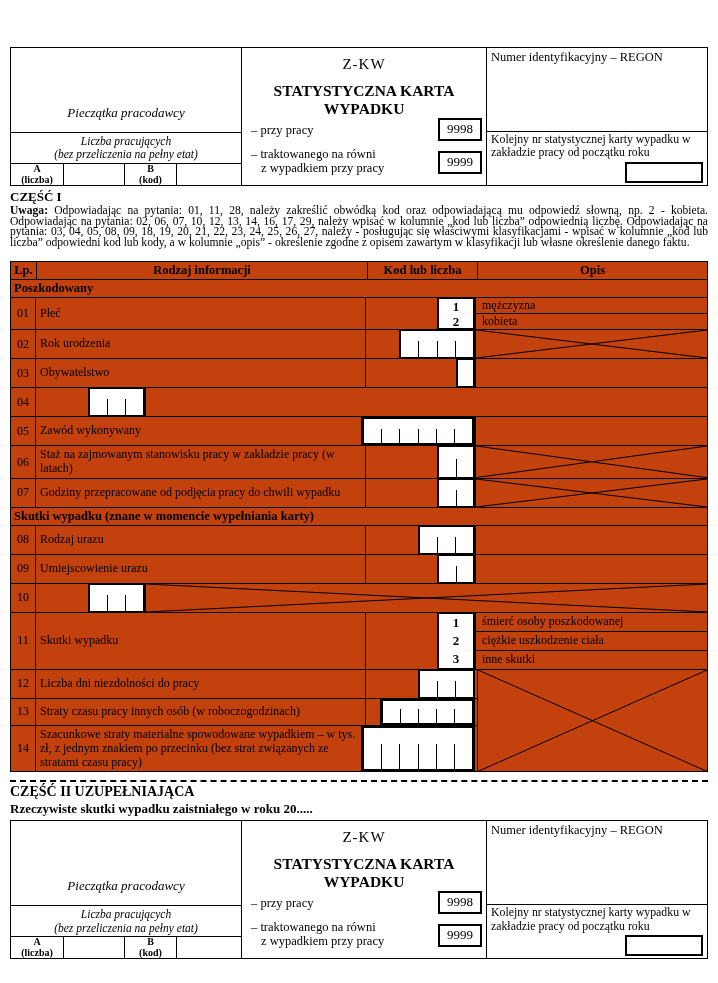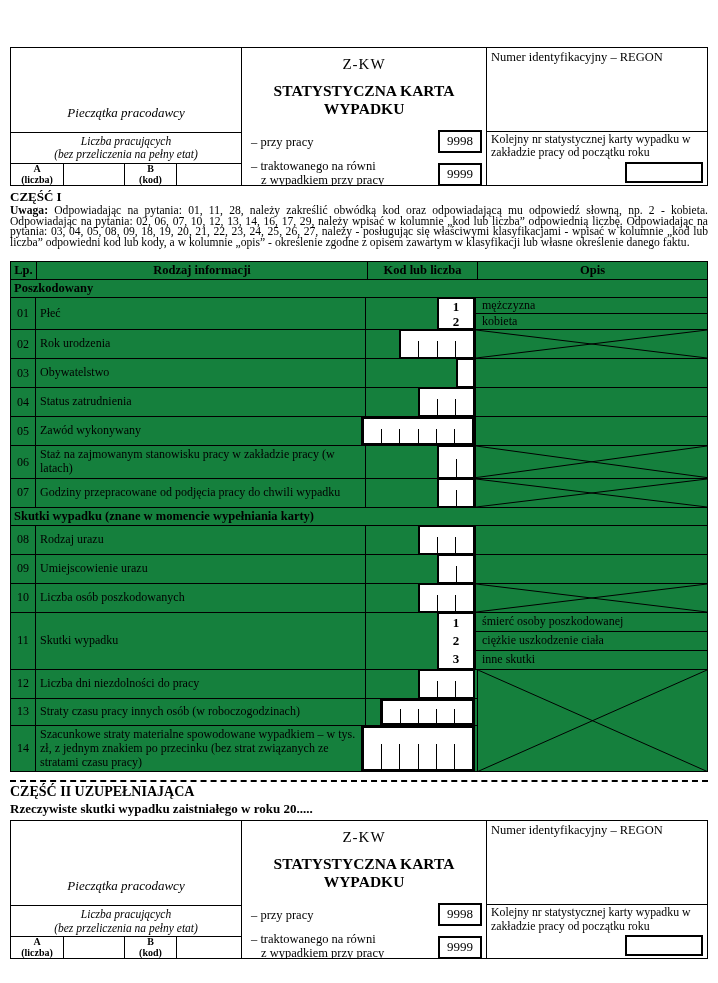--- a/index.html
+++ b/index.html
@@ -18,37 +18,37 @@
   .workers{height:31px;border-top:1px solid #000;text-align:center;font-size:11.5px;line-height:1.15;padding-top:2px;box-sizing:border-box;font-style:italic;}
   .ab{flex:1;border-top:1px solid #000;display:flex;box-sizing:border-box;}
   .ab>div+div{border-left:1px solid #000;}
   .ab-label{width:52px;text-align:center;font-weight:bold;font-size:10px;line-height:1.05;display:flex;flex-direction:column;justify-content:center;box-sizing:border-box;}
   .ab-box{width:61px;background:#fff;box-sizing:border-box;}
 
   .hdr-center{width:245px;border-left:1px solid #000;display:flex;flex-direction:column;box-sizing:border-box;overflow:hidden;}
   .form-code{text-align:center;font-size:15px;margin-top:8px;letter-spacing:1px;}
   .form-title{text-align:center;font-weight:bold;font-size:15.5px;line-height:1.15;margin-top:9px;}
   .hrow{display:flex;justify-content:space-between;padding:0 4px 0 9px;align-items:center;}
-  .hrow.first{margin-top:12px;}
+  .hrow.first{}
   .hrow.last{margin-top:5px;align-items:flex-end;}
   .hrow-label{font-size:12.5px;line-height:1.12;}
   .hrow-label .ind{margin-left:10px;}
   .code-box{width:40px;height:19px;border:2px solid #000;display:flex;align-items:center;justify-content:center;font-size:13px;background:#fff;flex:none;margin-bottom:1px;}
 
   .hdr-right{flex:1;border-left:1px solid #000;display:flex;flex-direction:column;box-sizing:border-box;}
   .regon{height:84px;border-bottom:1px solid #000;padding:2px 4px;font-size:12.5px;box-sizing:border-box;}
   .cardno{flex:1;position:relative;padding:1px 4px;font-size:11.8px;line-height:1.12;}
   .cardno-box{position:absolute;right:4px;bottom:2px;width:78px;height:21px;border:2px solid #000;background:#fff;box-sizing:border-box;}
 
   
   .part-title{font-weight:bold;font-size:13px;margin-top:3px;}
   .note{font-size:11.6px;line-height:10.6px;text-align:justify;margin-top:1px;}
 
   
-  .ptable{border:1px solid #000;margin-top:13px;background:#15803d;}
+  .ptable{border:1px solid #000;margin-top:13px;background:#c2410c;}
   .thead{display:flex;font-weight:bold;font-size:12.5px;border-bottom:1px solid #000;height:17px;}
   .thead>div{display:flex;align-items:center;justify-content:center;box-sizing:border-box;}
   .h-lp{width:26px;border-right:1px solid #000;}
   .h-info{width:331px;border-right:1px solid #000;}
   .h-code{width:110px;border-right:1px solid #000;}
   .h-desc{flex:1;}
 
   .tsection{border-bottom:1px solid #000;font-weight:bold;font-size:12.5px;padding:1px 2px 1px 3px;min-height:14px;}
   .trow{display:flex;border-bottom:1px solid #000;position:relative;}
   .ptable>.trow:last-child,.ptable>.tgroup:last-child{border-bottom:none;}
@@ -187,21 +187,20 @@
           <div class="c-info">Obywatelstwo</div>
           <div class="c-code">
             <div class="comb" style="width: 19px;">
               <span class="cc"></span>
             </div>
           </div>
           <div class="c-desc"></div>
         </div>
         <div class="trow" style="min-height: 28px;">
           <div class="c-lp">04</div>
-          <div class="c-info">Status zatrudnienia</div>
           <div class="c-code">
             <div class="comb" style="width: 57px;">
               <span class="cc"></span>
               <span class="cc"></span>
               <span class="cc"></span>
             </div>
           </div>
           <div class="c-desc"></div>
         </div>
         <div class="trow" style="min-height: 28px;">
@@ -270,21 +269,20 @@
           <div class="c-code">
             <div class="comb" style="width: 38px;">
               <span class="cc"></span>
               <span class="cc"></span>
             </div>
           </div>
           <div class="c-desc"></div>
         </div>
         <div class="trow" style="min-height: 28px;">
           <div class="c-lp">10</div>
-          <div class="c-info">Liczba osób poszkodowanych</div>
           <div class="c-code">
             <div class="comb" style="width: 57px;">
               <span class="cc"></span>
               <span class="cc"></span>
               <span class="cc"></span>
             </div>
           </div>
           <div class="c-desc crossed">
             <svg preserveAspectRatio="none" viewBox="0 0 100 100">
               <line x1="0" y1="0" x2="100" y2="100"></line>

